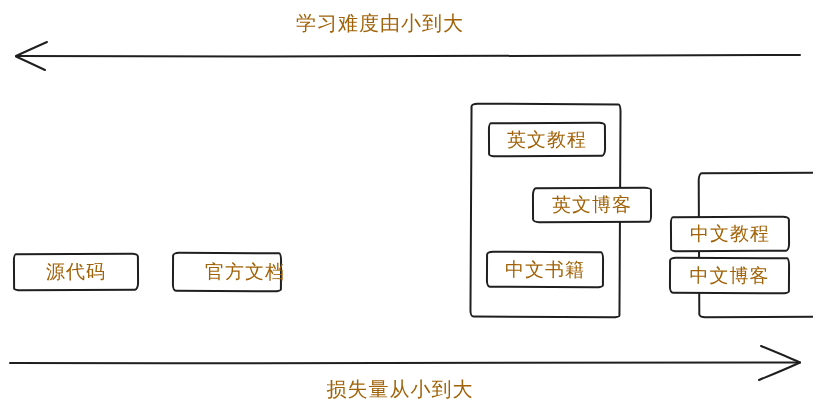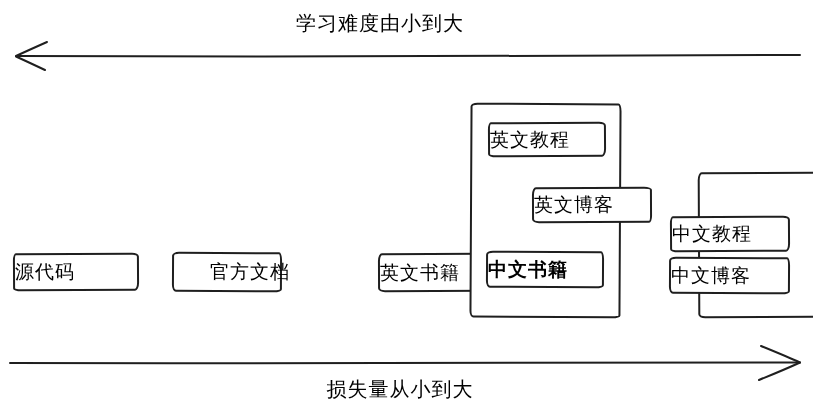--- a/index.html
+++ b/index.html
@@ -3,21 +3,21 @@
 <meta charset="utf-8">
 <style>
   html, body { margin: 0; padding: 0; background: #ffffff; }
   #canvas {
     position: relative;
     width: 813px;
     height: 414px;
     background: #ffffff;
     overflow: hidden;
     font-family: "Liberation Sans", "DejaVu Sans", sans-serif;
-    color: #000000;
+    color: #a16207;
   }
   #arrow-layer {
     position: absolute;
     left: 0; top: 0;
     width: 813px; height: 414px;
     z-index: 0;
   }
   .axis-label {
     position: absolute;
     font-size: 20px;
@@ -28,21 +28,21 @@
   }
   #top-axis-label { left: 240px; top: 10px; width: 280px; }
   #bottom-axis-label { left: 260px; top: 376px; width: 280px; }
 
   .hand-box {
     position: absolute;
     background: #ffffff;
     border: 2px solid #1f1f1f;
     display: flex;
     align-items: center;
-    justify-content: flex-start;
+    justify-content: center;
     font-size: 19px;
     letter-spacing: 1px;
     white-space: nowrap;
     box-sizing: border-box;
     z-index: 1;
   }
   
   .r1 { border-radius: 3px 7px 4px 8px / 7px 4px 8px 3px; transform: rotate(-0.35deg); }
   .r2 { border-radius: 7px 3px 8px 4px / 4px 8px 3px 7px; transform: rotate(0.3deg); }
   .r3 { border-radius: 4px 8px 3px 7px / 8px 3px 7px 4px; transform: rotate(-0.25deg); margin-left: 46px; }
@@ -57,21 +57,21 @@
 
   #box-source-code   { left: 13px;  top: 253px; width: 126px; height: 38px; }
   #box-official-docs { left: 172px; top: 252px; width: 110px; height: 40px; padding-left: 36px; }
   #box-english-books { left: 332px; top: 253px; width: 109px; height: 39px; }
 
   #group-left  { left: 470px; top: 103px; width: 151px; height: 215px; }
   #group-right { left: 652px; top: 172px; width: 148px; height: 146px; }
 
   #box-english-tutorial { left: 488px; top: 122px; width: 118px; height: 35px; }
   #box-english-blog     { left: 486px; top: 187px; width: 120px; height: 36px; }
-  #box-chinese-book     { left: 486px; top: 251px; width: 118px; height: 37px; font-weight: bold; }
+  #box-chinese-book     { left: 486px; top: 251px; width: 118px; height: 37px; }
 
   #box-chinese-tutorial { left: 670px; top: 188px; width: 120px; height: 36px; margin-top: 28px; }
   #box-chinese-blog     { left: 669px; top: 257px; width: 121px; height: 37px; }
 </style>
 </head>
 <body>
 
 <div id="canvas">
 
   <svg id="arrow-layer" viewBox="0 0 813 414" xmlns="http://www.w3.org/2000/svg">
@@ -94,23 +94,20 @@
   <div class="axis-label" id="bottom-axis-label">损失量从小到大</div>
 
   <div class="hand-box r1" id="box-source-code">
     <span>源代码</span>
   </div>
 
   <div class="hand-box r2" id="box-official-docs">
     <span>官方文档</span>
   </div>
 
-  <div class="hand-box r3" id="box-english-books">
-    <span>英文书籍</span>
-  </div>
 
   <div class="group-box r2" id="group-left"></div>
 
   <div class="hand-box r1" id="box-english-tutorial">
     <span>英文教程</span>
   </div>
 
   <div class="hand-box r3" id="box-english-blog">
     <span>英文博客</span>
   </div>

